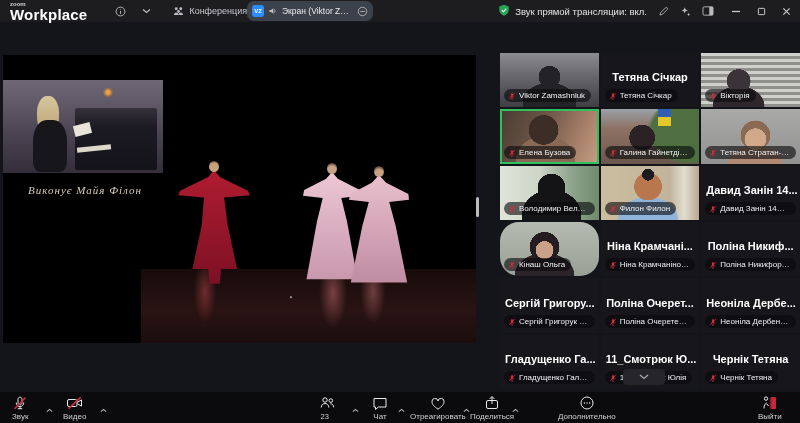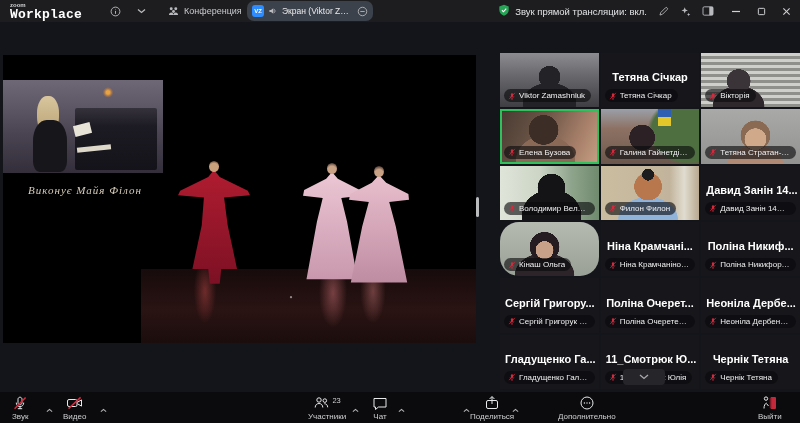--- a/index.html
+++ b/index.html
@@ -5,21 +5,21 @@
   * { margin:0; padding:0; box-sizing:border-box; }
   html,body { width:800px; height:423px; overflow:hidden; background:#0b0b0d; }
   .app { position:relative; width:800px; height:423px; background:#14151a;
          font-family:"Liberation Sans",sans-serif; }
 
   
   .titlebar { position:absolute; top:0; left:0; right:0; height:22px; background:#1d1d20;
               display:flex; align-items:center; z-index:5; }
   .logo { margin-left:10px; line-height:1; color:#fff; }
   .logo .z { display:block; font-size:6px; font-weight:bold; color:#cfd0d2; }
-  .logo .w { display:block; font-size:13px; font-weight:bold; letter-spacing:.2px;font-family:Liberation Mono, monospace; }
+  .logo .w { display:block; font-size:15px; font-weight:bold; letter-spacing:.2px; }
   .tb-ic { display:flex; align-items:center; color:#b9babd; }
   .info-ic { margin-left:28px; }
   .chev-dn { margin-left:16px; }
   .tab-conf { display:flex; align-items:center; gap:5px; margin-left:22px;
               color:#c9cacd; font-size:9px; cursor:default; }
   .tab-screen { position:absolute; left:247px; top:1px; height:20px; width:126px;
                 background:#3c424b; border-radius:7px; display:flex; align-items:center;
                 gap:4px; padding:0 5px; color:#e9eaec; font-size:8.5px; white-space:nowrap; }
   .vz-badge { width:12px; height:12px; border-radius:3px; background:#2d8cff; color:#fff;
               font-size:6px; font-weight:bold; display:flex; align-items:center;
@@ -80,21 +80,21 @@
 
   
   .grid { position:absolute; left:500px; top:31px; width:300px; height:336px;
           display:grid; grid-template-columns:repeat(3,1fr); grid-template-rows:repeat(6,1fr);
           gap:2px; }
   .tile { position:relative; background:#17171b; overflow:hidden; cursor:default; }
   .tile.speaking { box-shadow:inset 0 0 0 2px #2fc15c; }
   .big { position:absolute; top:34%; left:0; right:0; padding:0 5px; text-align:center;
          font-size:11px; font-weight:bold; color:#fff; white-space:nowrap; overflow:hidden; }
   .pill { position:absolute; left:4px; bottom:5px; max-width:calc(100% - 8px);
-          display:flex; align-items:center; gap:3px; background:rgba(10,10,13,.62);
+          display:flex; align-items:flex-end; gap:3px; background:rgba(10,10,13,.62);
           border-radius:8px; padding:2px 6px 2px 4px; color:#f0f0f2; font-size:8px;
           white-space:nowrap; }
   .pill span { overflow:hidden; text-overflow:ellipsis; }
   .pill svg { flex:0 0 auto; }
 
   
   .v-viktor { background-image:
       radial-gradient(circle 11px at 50% 44%, #232327 98%, transparent),
       radial-gradient(ellipse 27px 20px at 50% 92%, #232327 98%, transparent),
       linear-gradient(180deg,#8d8d91 0%,#6a6a6e 40%,#3f3f43 100%); }
@@ -138,21 +138,21 @@
                   justify-content:center; color:#a9aaad; cursor:pointer; }
 
   
   .toolbar { position:absolute; left:0; right:0; bottom:0; height:31px; background:#0b0b0d; z-index:6; }
   .tb-btn { position:absolute; top:3px; display:flex; flex-direction:column; align-items:center;
             color:#e6e7e9; cursor:pointer; }
   .tb-btn .ico { height:16px; display:flex; align-items:center; }
   .tb-btn .lbl { font-size:8px; margin-top:1px; color:#cfd0d2; white-space:nowrap; }
   .chev { position:absolute; top:7px; color:#b4b5b8; cursor:pointer; }
   .cnt { font-size:7.5px; color:#cfd0d2; margin-left:2px; align-self:flex-start; margin-top:1px; }
-  .ico-row { display:flex; }
+  .ico-row { display:flex;flex-direction:column; }
 </style>
 </head>
 <body>
 
 <div class="app">
 
   <div class="titlebar">
     <div class="logo">
       <span class="z">zoom</span>
       <span class="w">Workplace</span>
@@ -553,20 +553,28 @@
         </svg>
       </div>
       <div class="lbl">Чат</div>
     </div>
     <span class="chev" style="left:398px;">
       <svg width="7" height="5" viewBox="0 0 8 5" fill="none" stroke="currentColor" stroke-width="1.2">
           <polyline points="1,3.8 4,1.2 7,3.8"></polyline>
         </svg>
     </span>
 
+    <div class="tb-btn" style="left:410px;">
+      <div class="ico">
+        <svg width="16" height="15" viewBox="0 0 16 15" fill="none" stroke="#e8e9eb">
+          <path d="M8 13.2C4 10.4 2 8.3 2 5.9a3 3 0 0 1 6-.9 3 3 0 0 1 6 .9c0 2.4-2 4.5-6 7.3z"></path>
+        </svg>
+      </div>
+      <div class="lbl">Отреагировать</div>
+    </div>
     <span class="chev" style="left:463px;">
       <svg width="7" height="5" viewBox="0 0 8 5" fill="none" stroke="currentColor" stroke-width="1.2">
           <polyline points="1,3.8 4,1.2 7,3.8"></polyline>
         </svg>
     </span>
 
     <div class="tb-btn" style="left:470px;">
       <div class="ico">
         <svg width="16" height="16" viewBox="0 0 16 16" fill="none" stroke="#e8e9eb">
           <rect x="2.5" y="5.5" width="11" height="8" rx="1.5"></rect>

